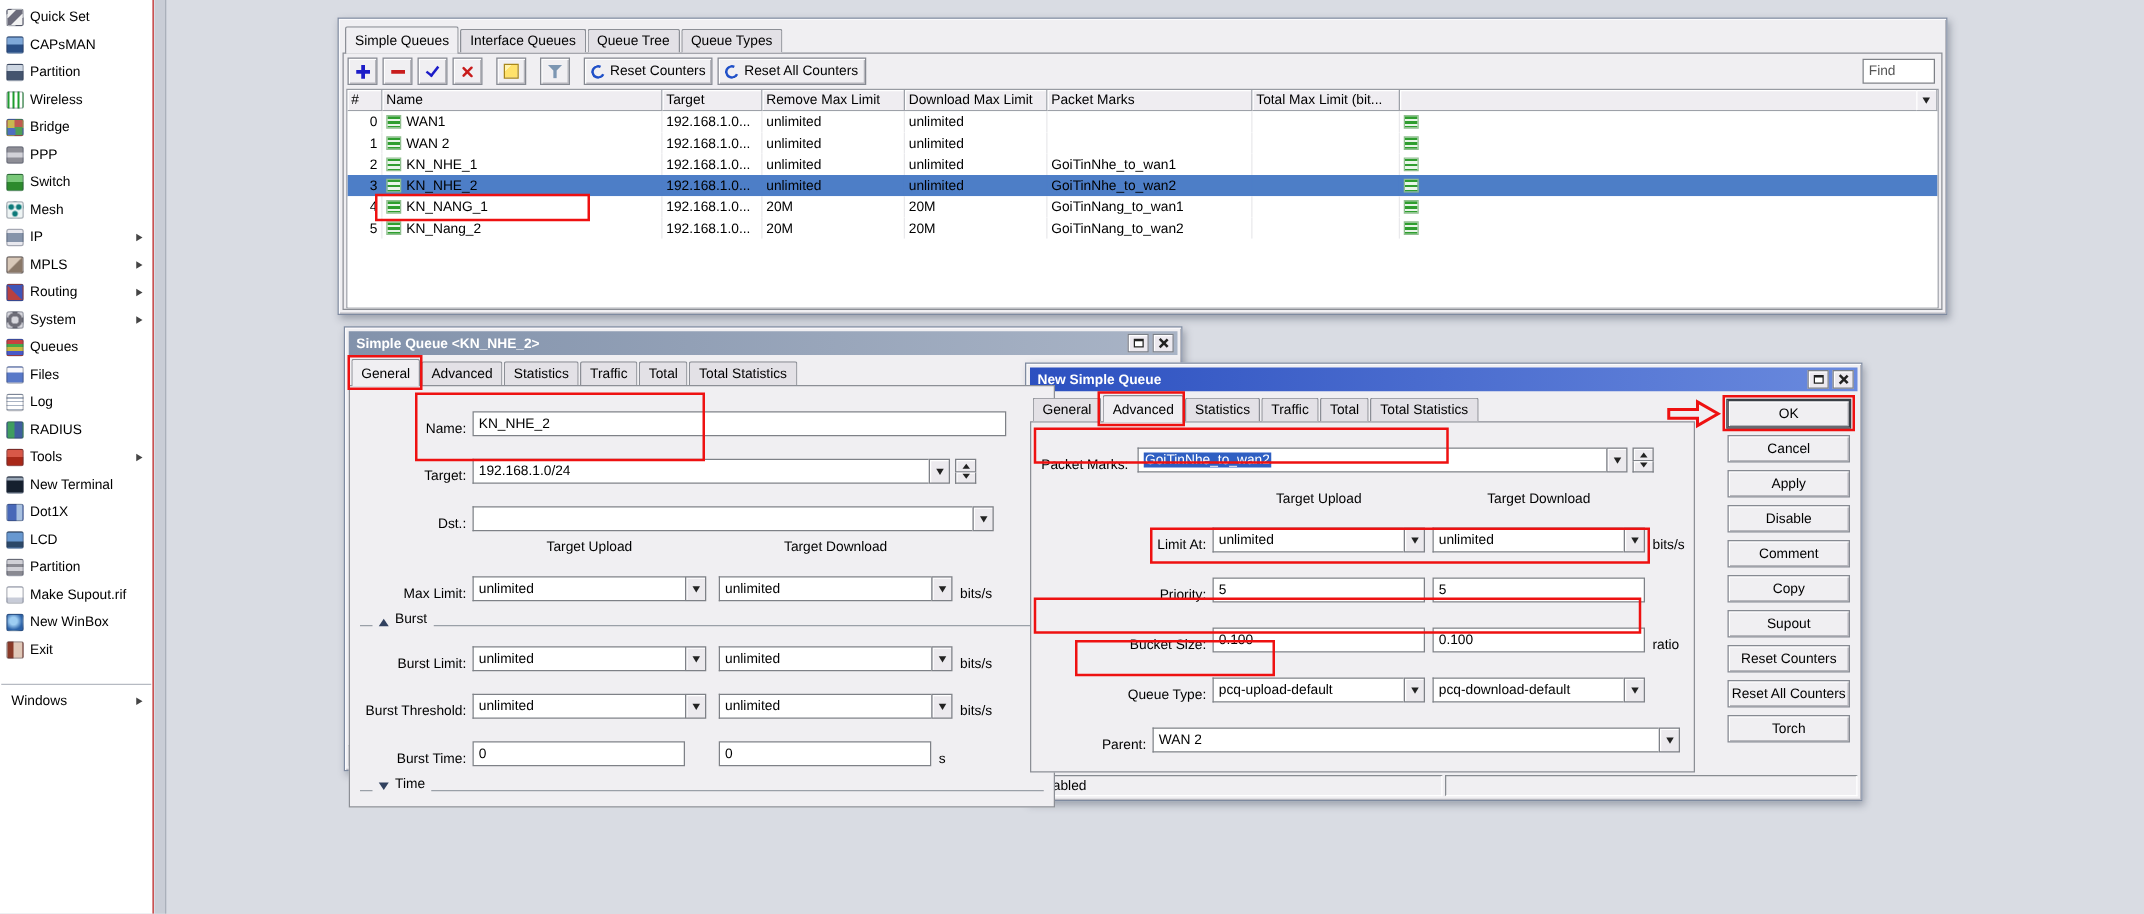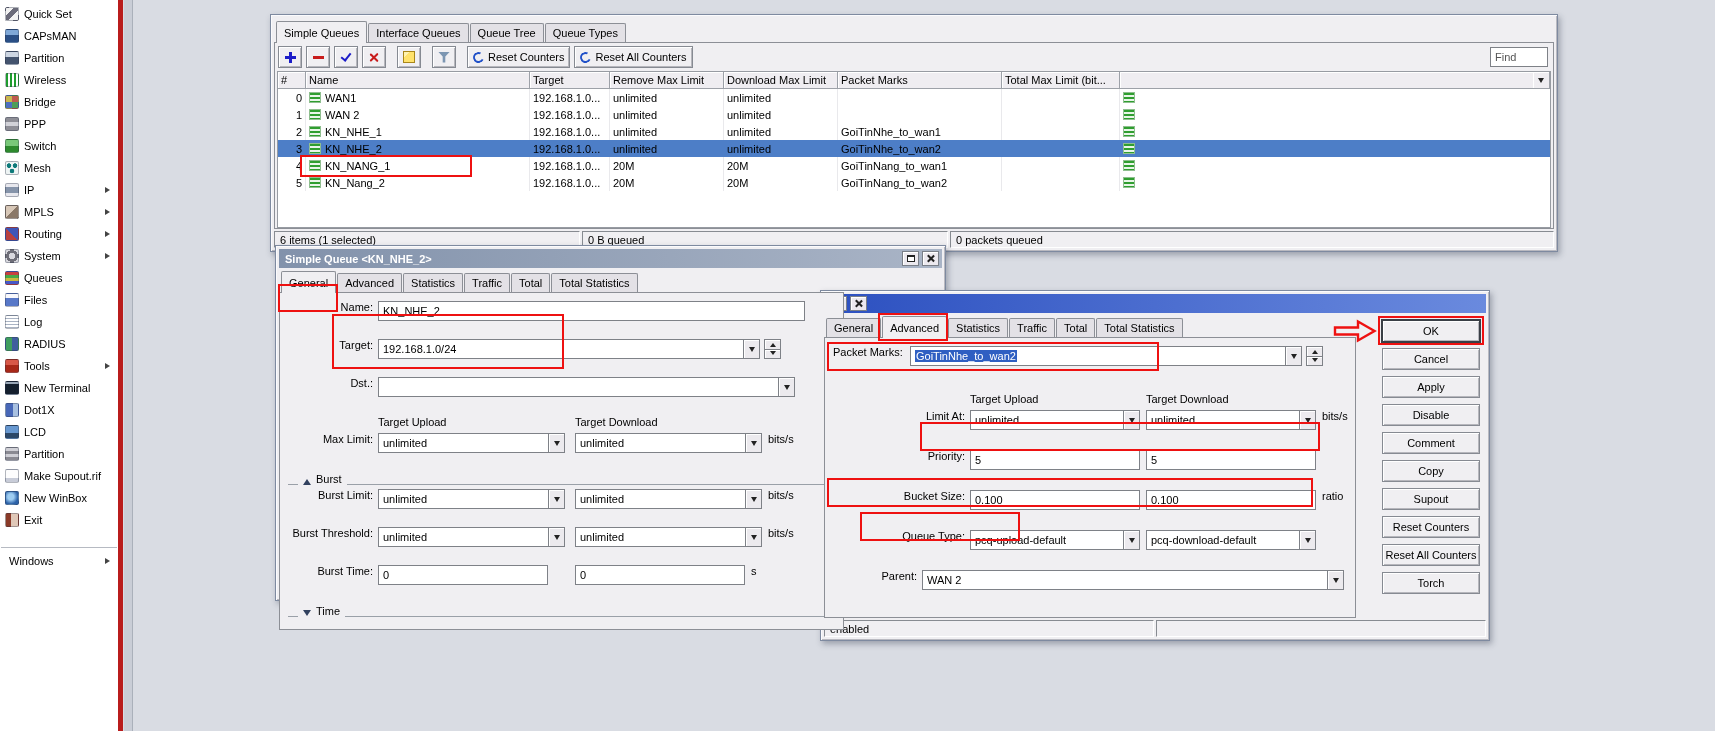--- a/index.html
+++ b/index.html
@@ -1,21 +1,21 @@
 <!DOCTYPE html>
 <html><head>
 <meta charset="utf-8">
 <style>
 *{margin:0;padding:0;box-sizing:border-box}
 html,body{width:1715px;height:731px}
 body{font-family:"Liberation Sans","DejaVu Sans",sans-serif;font-size:11px;color:#000;background:#d9dce3;position:relative;overflow:hidden}
 .stage{position:absolute;inset:0}
 
 
-.sidebar{position:absolute;left:0;top:0;width:123px;height:731px;background:#fff;border-right:5px solid #b91c1c;padding-top:3px;z-index:1}
+.sidebar{position:absolute;left:0;top:0;width:123px;height:731px;background:#fff;border-right:1px solid #b91c1c;padding-top:3px;z-index:1}
 .side-strip{position:absolute;left:124px;top:0;width:9px;height:731px;background:#c9cdd6;border-right:1px solid #aab0ba;z-index:1}
 .mi{height:22px;display:flex;align-items:center;gap:5px;padding:0 5px;cursor:default;white-space:nowrap}
 .ic{width:14px;height:14px;flex:0 0 14px;border:1px solid rgba(40,50,70,.35);border-radius:2px}
 .subarrow{margin-left:auto;width:0;height:0;border:3.5px solid transparent;border-left:5px solid #444}
 .side-gap{height:14px}
 .side-sep{height:1px;background:#b6bac2;margin:2px 1px}
 
 
 .win{position:absolute;background:#f0eff2;border:1px solid #7e8aa0;box-shadow:inset 1px 1px 0 #fbfbfd,inset -1px -1px 0 #b9b9c0,2px 3px 6px rgba(40,50,70,.35);padding:3px;display:flex;flex-direction:column}
 .titlebar{height:19px;flex:0 0 19px;display:flex;align-items:center;gap:3px;padding:0 3px 0 6px;color:#fff;font-weight:bold}
@@ -83,40 +83,40 @@
 .dlg-left{display:flex;flex-direction:column}
 .sq-left{width:565px}
 .nq-left{width:532px}
 .dlg-left .tabpanel{flex:1;padding:8px}
 .btncol{width:130px;padding:7px 6px 0 26px}
 .dbtn{width:98px;height:22px;margin-bottom:6px;background:#f0eff2;border:1px solid #868a92;box-shadow:inset 1px 1px 0 #fff,inset -1px -1px 0 #b6b6bc;display:flex;align-items:center;justify-content:center;font:inherit;white-space:nowrap;cursor:default}
 .dbtn.default{border-color:#3a3f46;box-shadow:inset 1px 1px 0 #fff,inset -1px -1px 0 #b6b6bc,0 0 0 1px #3a3f46}
 .mt2{margin-top:2px}.mt4{margin-top:4px}
 
 
-.frow{display:flex;align-items:flex-start;height:32px;margin-bottom:6px}
+.frow{display:flex;align-items:flex-end;height:32px;margin-bottom:6px}
 .mb8{margin-bottom:8px}.mb14{margin-bottom:14px}.mt6{margin-top:6px}
 .lab{text-align:right;padding-right:5px;white-space:nowrap}
 .sq-lab{width:90px;flex:0 0 90px}
 .nq-lab{width:137px;flex:0 0 137px}
 .pm-lab{width:77px;flex:0 0 77px;text-align:left}
 .par-lab{width:89px;flex:0 0 89px}
 .inp{height:20px;background:#fff;border:1px solid #7e8187;display:flex;align-items:center;padding:0 4px;white-space:nowrap;overflow:hidden}
 .combo{display:flex;height:20px}
 .combo .inp{border-right:none}
 .drop{width:17px;height:20px;flex:0 0 17px;background:#eceaee;border:1px solid #7e8187;box-shadow:inset 1px 1px 0 #fff;display:flex;align-items:center;justify-content:center}
 .drop .tri{width:0;height:0;border:3.5px solid transparent;border-top:5px solid #222;margin-top:4px}
 .spin{width:17px;height:20px;flex:0 0 17px;margin-left:4px;display:flex;flex-direction:column}
 .spin .sb{flex:1;background:#eceaee;border:1px solid #7e8187;box-shadow:inset 1px 1px 0 #fff;display:flex;align-items:center;justify-content:center}
 .spin .sb+.sb{border-top:none}
 .tri-u{width:0;height:0;border:3px solid transparent;border-bottom:4px solid #222;margin-top:-1px}
 .tri-d{width:0;height:0;border:3px solid transparent;border-top:4px solid #222;margin-bottom:-1px}
 .unit{margin-left:6px;white-space:nowrap}
 .colheads{display:flex;height:14px;align-items:center;margin-bottom:4px}
-.colheads .ch{text-align:left;white-space:nowrap}
+.colheads .ch{text-align:center;white-space:nowrap}
 .ch-sq{width:187px;flex:0 0 187px}
 .ch-nq{width:170px;flex:0 0 170px}
 .sect{display:flex;align-items:flex-end;gap:5px;height:14px;margin:4px 0}
 .sect .l1{width:10px;height:1px;background:#9aa0a8}
 .sect .l2{flex:1;height:1px;background:#9aa0a8}
 .sect .tu{width:0;height:0;border:4px solid transparent;border-bottom:6px solid #31415f;margin-top:-3px}
 .sect .td{width:0;height:0;border:4px solid transparent;border-top:6px solid #31415f;margin-bottom:-3px}
 .selhl{background:#2f5fc2;color:#fff;padding:0 1px}
 .w427{width:427px;flex:0 0 427px}
 .w405{width:405px;flex:0 0 405px}
@@ -128,21 +128,21 @@
 .gap6{width:6px;flex:0 0 6px}
 .gap10{width:10px;flex:0 0 10px}
 .gap27{width:27px;flex:0 0 27px}
 
 
 .anno{position:absolute;border:2px solid #ee1111;z-index:60;pointer-events:none}
 .anno-arrow{position:absolute;z-index:60;pointer-events:none}
 
 
 #win-queue-list{left:270px;top:14px;width:1288px;height:238px}
-#win-simple-queue{left:275px;top:245px;width:671px;height:356px}
+#win-simple-queue{left:275px;top:261px;width:671px;height:356px}
 #win-new-queue{left:820px;top:290px;width:670px;height:351px}
 #win-queue-list .tabpanel{flex:1;display:flex;flex-direction:column;overflow:hidden}
 </style>
 </head>
 <body>
 
 <div class="stage">
 
   <div class="sidebar">
     <div class="mi">
@@ -395,25 +395,20 @@
           <div class="tcell c4">20M</div>
           <div class="tcell c5">GoiTinNang_to_wan2</div>
           <div class="tcell c6"></div>
           <div class="tcell c7">
               <i class="qicon"></i>
             </div>
         </div>
         <div class="grid-rest"></div>
       </div>
     </div>
-    <div class="statusbar">
-      <div class="sseg" style="width:306px;flex:0 0 306px">6 items (1 selected)</div>
-      <div class="sseg" style="width:366px;flex:0 0 366px">0 B queued</div>
-      <div class="sseg" style="flex:1">0 packets queued</div>
-    </div>
   </div>
 
   <div class="win" id="win-simple-queue">
     <div class="titlebar inactive">
       <span class="tb-title">Simple Queue &lt;KN_NHE_2&gt;</span>
       <span class="tb-btn">
           <i class="glyph-restore"></i>
         </span>
       <span class="tb-btn">
           <i class="glyph-x"></i>
@@ -540,20 +535,21 @@
       <div style="flex:1"></div>
     </div>
     <div class="statusbar">
       <div class="sseg" style="width:402px;flex:0 0 402px">enabled</div>
       <div class="sseg" style="flex:1"></div>
     </div>
   </div>
 
   <div class="win" id="win-new-queue">
     <div class="titlebar active">
+      <span class="tb-title">New Simple Queue</span>
       <span class="tb-btn">
           <i class="glyph-restore"></i>
         </span>
       <span class="tb-btn">
           <i class="glyph-x"></i>
         </span>
     </div>
     <div class="dlg-body">
       <div class="dlg-left nq-left">
         <div class="tabs">

